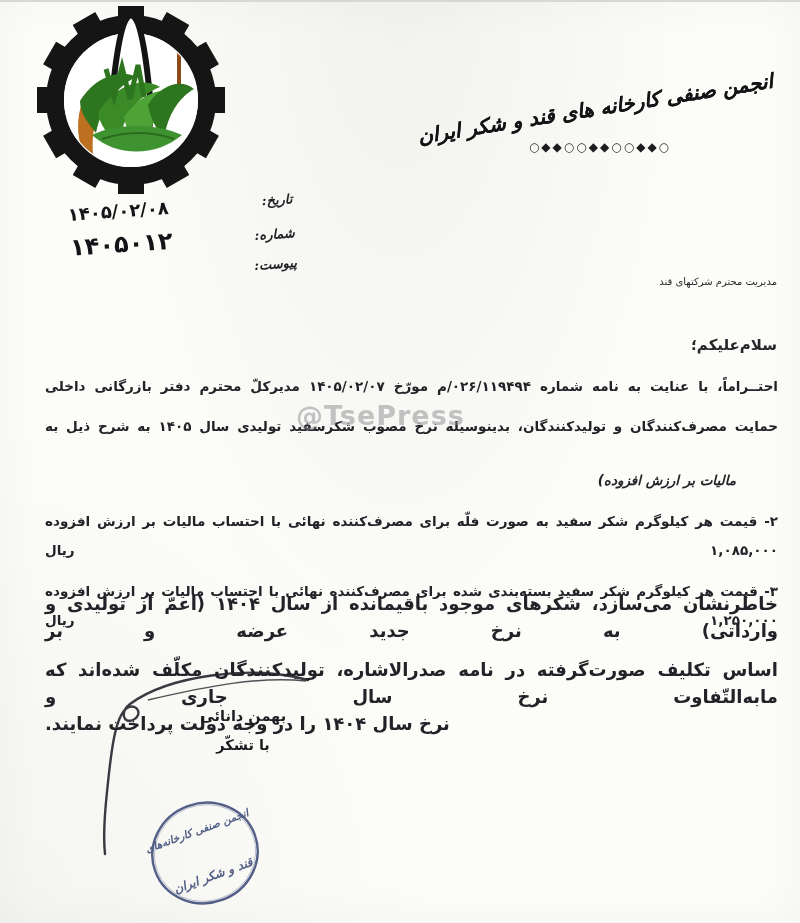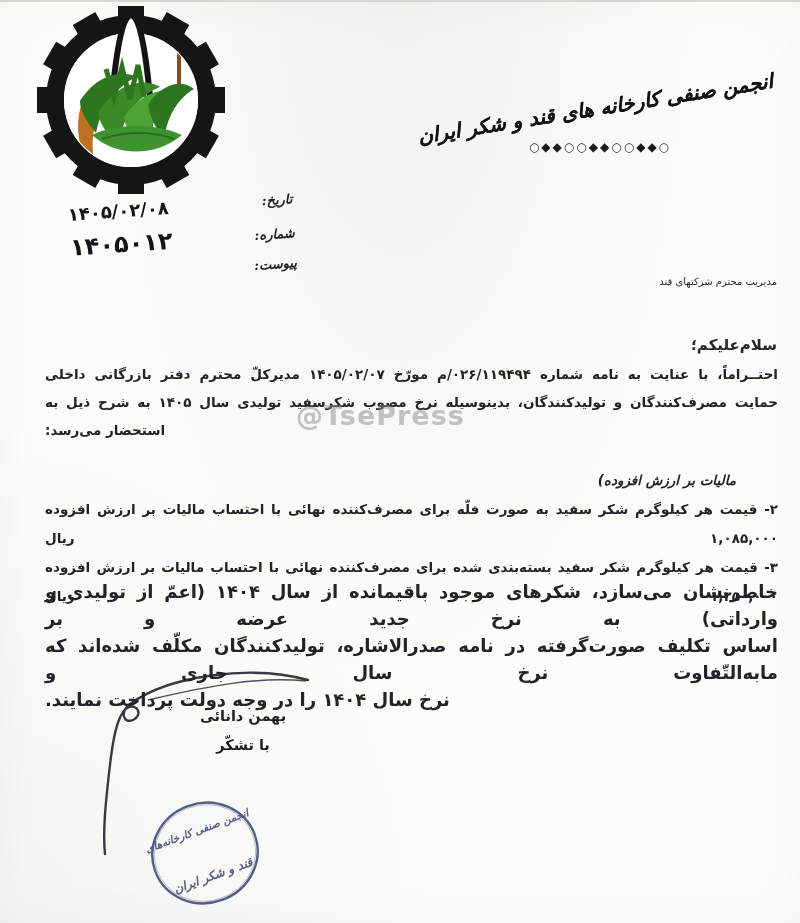--- a/index.html
+++ b/index.html
@@ -39,21 +39,21 @@
   .greeting{position:absolute;right:23px;top:336px;direction:rtl;font-size:15px;font-weight:700;text-align:right;}
 
   .bodyblock{position:absolute;left:45px;right:22px;direction:rtl;color:#222228;}
   .p1{top:360px;font-weight:600;}
   .p1 .bl{line-height:28px;font-size:13.5px;}
   .itemsblock{top:466px;font-weight:700;}
   .itemsblock .bl{line-height:29px;font-size:13.5px;}
   .p2{top:578px;font-weight:700;}
   .p2 .bl{line-height:27px;font-size:18px;}
 
-  .jl{text-align:justify;text-align-last:justify;}
+  .jl{text-align:justify;text-align-last:justify;margin-top:12px;}
   .ll{text-align:left;}
   .ri1{text-align:right;padding-right:42px;font-style:italic;}
   .ri2{text-align:left;padding-right:96px;}
 
   
   .sig{position:absolute;left:148px;top:708px;width:190px;text-align:center;direction:rtl;
        font-weight:700;font-size:14.5px;color:#1d1d22;}
   .sig div{margin-bottom:13px;}
   .sig-svg{position:absolute;left:90px;top:660px;}
   .stamp-svg{position:absolute;left:146px;top:797px;opacity:.88;}
@@ -126,21 +126,20 @@
       <span class="meta-value"></span>
     </div>
   </div>
 
   <div class="addressee">مدیریت محترم شرکتهای قند</div>
   <div class="greeting">سلام‌علیکم؛</div>
 
   <div class="bodyblock p1">
     <div class="bl jl">احتــراماً،   با عنایت به نامه شماره ۰۲۶/۱۱۹۴۹۴/م مورّخ ۱۴۰۵/۰۲/۰۷ مدیرکلّ محترم دفتر بازرگانی داخلی</div>
     <div class="bl jl">حمایت مصرف‌کنندگان و تولیدکنندگان، بدینوسیله نرخ مصوب شکرسفید تولیدی سال ۱۴۰۵ به شرح ذیل به</div>
-    <div class="bl ll">استحضار می‌رسد:</div>
   </div>
 
   <div class="bodyblock itemsblock">
     <div class="bl ri1">مالیات بر ارزش افزوده)</div>
     <div class="bl jl">۲- قیمت هر کیلوگرم شکر سفید به صورت فلّه برای مصرف‌کننده نهائی با احتساب مالیات بر ارزش افزوده ۱,۰۸۵,۰۰۰ ریال</div>
     <div class="bl jl">۳- قیمت هر کیلوگرم شکر سفید بسته‌بندی شده برای مصرف‌کننده نهائی با احتساب مالیات بر ارزش افزوده ۱,۲۵۰,۰۰۰ ریال</div>
   </div>
 
   <div class="bodyblock p2">
     <div class="bl jl">خاطرنشان می‌سازد، شکرهای موجود باقیمانده از سال ۱۴۰۴ (اعمّ از تولیدی و وارداتی) به نرخ جدید عرضه و بر</div>

